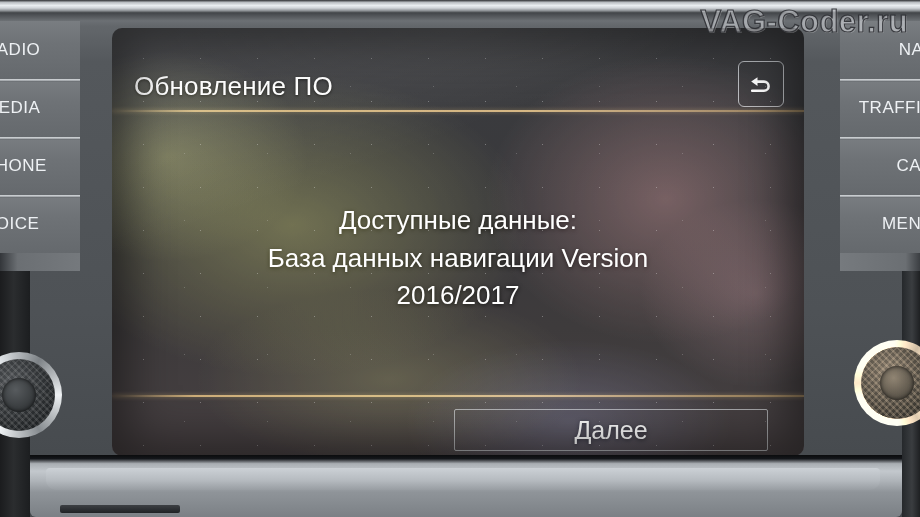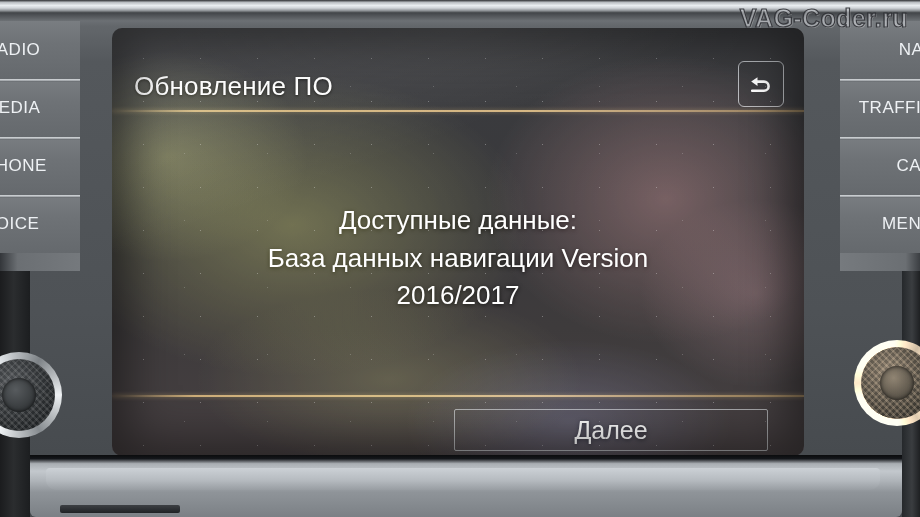--- a/index.html
+++ b/index.html
@@ -122,21 +122,21 @@
   .center div{color:#ffffff;font-size:26px;line-height:1.18;white-space:nowrap;
     text-shadow:0 1px 4px rgba(0,0,0,.8);}
 
   .nextbtn{position:absolute;left:342px;top:381px;width:312px;height:40px;
     border:1.5px solid rgba(226,230,234,.62);border-radius:2px;
     display:flex;align-items:center;justify-content:center;}
   .nextbtn span{color:#ffffff;font-size:25px;text-shadow:0 1px 4px rgba(0,0,0,.8);}
 
   
   .watermark{position:absolute;right:12px;top:4px;
-    font-size:25px;font-weight:bold;letter-spacing:.4px;
+    font-size:31px;font-weight:bold;letter-spacing:.4px;
     color:rgba(214,220,226,.30);
     -webkit-text-stroke:1.2px rgba(44,46,50,.88);
     text-shadow:1px 1px 0 rgba(255,255,255,.28);}
 </style>
 </head>
 <body>
 
 <div id="root">
 
   <div class="console">

